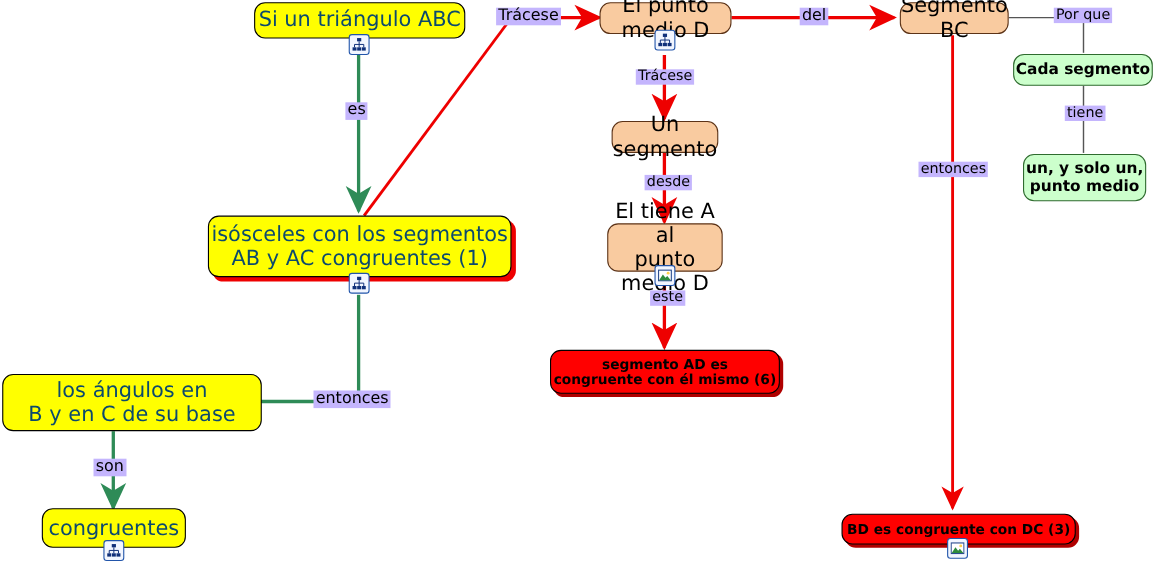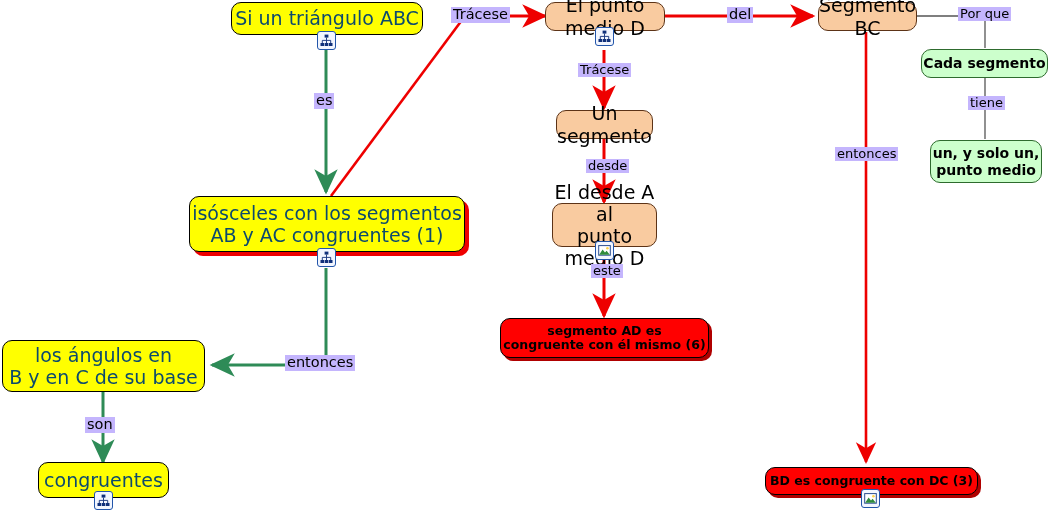--- a/index.html
+++ b/index.html
@@ -190,21 +190,21 @@
   <div class="badge" style="left:317px; top:248px;">
     <svg width="13" height="13" viewBox="0 0 13 13" aria-hidden="true">
       <rect x="4.6" y="0.6" width="3.8" height="3" fill="#10307a"></rect>
       <rect x="0.5" y="9" width="3.6" height="3" fill="#10307a"></rect>
       <rect x="4.7" y="9" width="3.6" height="3" fill="#10307a"></rect>
       <rect x="8.9" y="9" width="3.6" height="3" fill="#10307a"></rect>
       <path d="M6.5,3.6 L6.5,6.4 M2.3,6.4 L10.7,6.4 M2.3,6.4 L2.3,9 M6.5,6.4 L6.5,9 M10.7,6.4 L10.7,9" stroke="#10307a" stroke-width="0.9" fill="none"></path>
     </svg>
   </div>
 
-  <div class="node n-yellow" style="left:2px; top:340px; width:203px; height:52px;">
+  <div class="node n-yellow" style="left:2px; top:340px; width:236px; height:52px;">
     <span class="txt">
       <span>los ángulos en</span><br>
       <span>B y en C de su base</span>
     </span>
   </div>
 
   <div class="node n-yellow" style="left:38px; top:462px; width:131px; height:36px;">
     <span class="txt">congruentes</span>
   </div>
   <div class="badge" style="left:94px; top:491px;">
@@ -229,21 +229,21 @@
       <path d="M6.5,3.6 L6.5,6.4 M2.3,6.4 L10.7,6.4 M2.3,6.4 L2.3,9 M6.5,6.4 L6.5,9 M10.7,6.4 L10.7,9" stroke="#10307a" stroke-width="0.9" fill="none"></path>
     </svg>
   </div>
 
   <div class="node n-peach" style="left:556px; top:110px; width:97px; height:29px;">
     <span class="txt">Un segmento</span>
   </div>
 
   <div class="node n-peach" style="left:552px; top:203px; width:105px; height:44px;">
     <span class="txt">
-      <span>El desde A al</span><br>
+      <span>El tiene A al</span><br>
       <span>punto medio D</span>
     </span>
   </div>
   <div class="badge" style="left:595px; top:241px;">
     <svg width="13" height="13" viewBox="0 0 13 13" aria-hidden="true">
       <rect x="0.7" y="1.6" width="11.6" height="9.6" fill="#ffffff" stroke="#2a4d8f" stroke-width="1"></rect>
       <circle cx="9.4" cy="4.3" r="1.3" fill="#FFD24A"></circle>
       <path d="M1.2,10.7 L4.6,5.6 L7.0,8.6 L8.6,6.8 L11.8,10.7 Z" fill="#2e8b3d"></path>
     </svg>
   </div>

